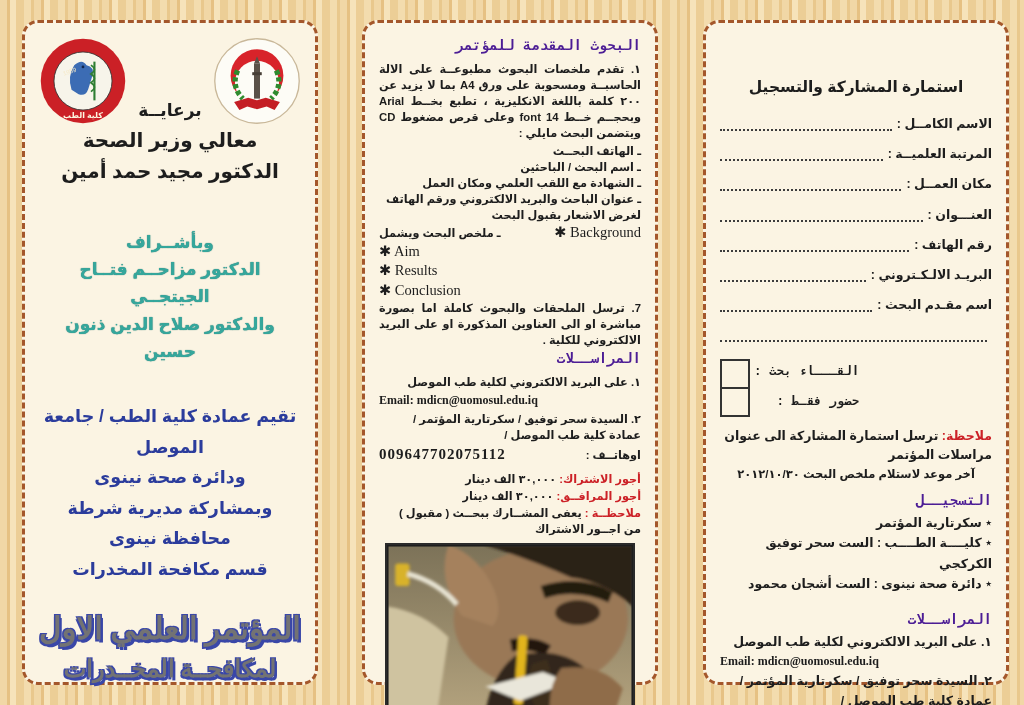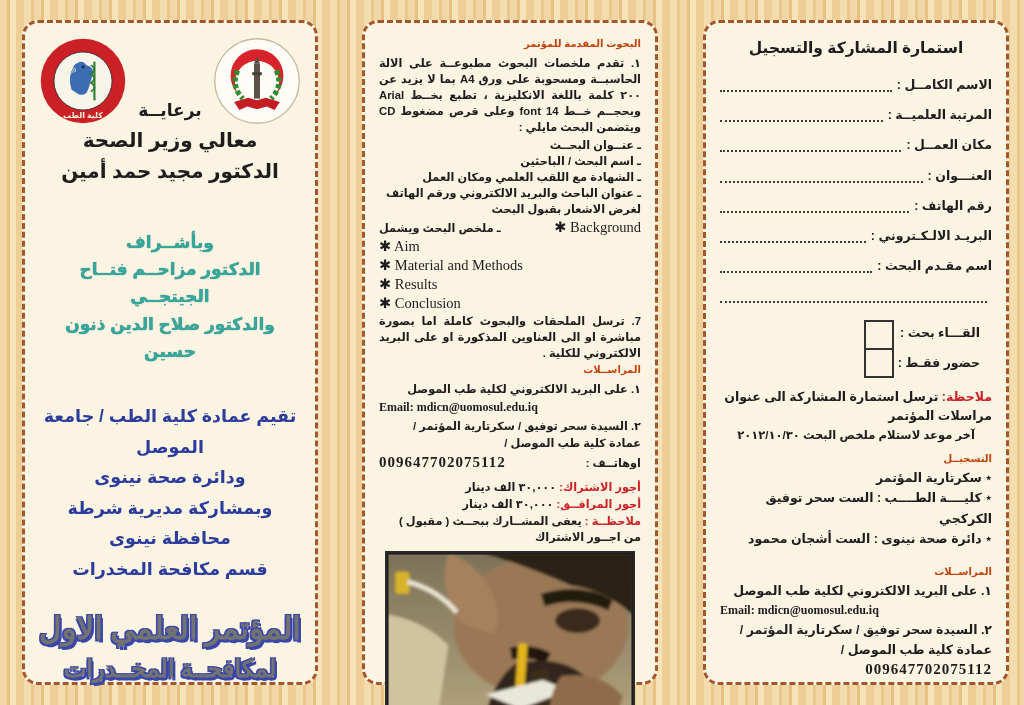--- a/index.html
+++ b/index.html
@@ -36,42 +36,42 @@
     color:#737373;font-weight:900;line-height:1.45;
     text-shadow:-1.5px -1.5px 0 #3a47a8,1.5px -1.5px 0 #3a47a8,
                 -1.5px 1.5px 0 #3a47a8,2.5px 2.5px 0 #3a47a8;
     font-family:Liberation Serif, serif;
   }
   .title-line.big{font-size:31px;}
   .title-line.mid{font-size:24px;}
 
   
   #panel-mid{font-size:11.3px;line-height:1.42;font-weight:bold;}
-  .red-head{color:#c2410c;font-weight:900;font-size:10px;margin:2px 0 4px;}
+  .red-head{color:#4c1d95;font-weight:900;font-size:14px;margin:2px 0 4px;font-family:Liberation Mono, monospace;}
   .para{text-align:justify;margin:0 0 2px;}
   .dash-item{margin:0;}
   .mix-row{display:flex;justify-content:space-between;align-items:baseline;}
   .eng-list{direction:ltr;text-align:left;font-family:"Liberation Serif","DejaVu Serif",serif;
     font-size:14.5px;font-weight:normal;line-height:1.32;}
   .email-line{direction:ltr;text-align:left;font-family:"Liberation Serif","DejaVu Serif",serif;
     font-size:12px;font-weight:bold;margin:2px 0;}
   .phone-row{display:flex;justify-content:space-between;align-items:baseline;margin:1px 0 6px;}
   .phone-num{direction:ltr;font-family:"Liberation Serif","DejaVu Serif",serif;
     font-size:15px;font-weight:bold;letter-spacing:1px;}
   .fee-line{margin:1px 0;}
   .red-inline{color:#cc2127;text-align:right;}
   .photo-frame{width:246px;margin:6px auto 0;border:2px solid #2a2a2a;line-height:0;background:#8d8166;}
 
   
   #panel-right{font-size:12.5px;font-weight:bold;padding-top:16px;}
-  .form-head{text-align:center;font-size:15.5px;font-weight:900;margin-bottom:20px;}
+  .form-head{text-align:center;font-size:15.5px;font-weight:900;margin-bottom:20px;margin-top:39px;}
   .field{display:flex;align-items:flex-end;gap:5px;margin-bottom:15px;}
   .field .lbl{white-space:nowrap;}
   .field .dots{flex:1;border-bottom:2px dotted #3c3c3c;height:1.05em;}
-  .chk-block{display:flex;justify-content:flex-start;gap:4px;margin:6px 12px 10px 0;}
+  .chk-block{display:flex;justify-content:flex-end;gap:4px;margin:6px 12px 10px 0;font-family:Liberation Mono, monospace;}
   .chk-labels div{height:30px;line-height:30px;}
   .chk-boxes{padding-top:2px;}
   .chk-box{width:26px;height:26px;border:2px solid #333;background:transparent;}
   .chk-box + .chk-box{margin-top:-2px;}
   .note-block{margin:2px 0 8px;line-height:1.55;}
   .note-deadline{font-size:11.5px;text-align:center;}
   .reg-item{line-height:1.65;}
   .corr-block .arab-line{line-height:1.6;}
 </style>
 </head>
@@ -122,30 +122,29 @@
     <div class="title-line big">المؤتمر العلمي الاول</div>
     <div class="title-line mid">لمكافحــة المخــدرات</div>
 
   </div>
 
 </div>
 
 <div class="panel" id="panel-mid">
   <div class="red-head">البحوث المقدمة للمؤتمر</div>
   <p class="para">١. تقدم ملخصات البحوث مطبوعــة على الالة الحاسبــة ومسحوبة على ورق A4 بما لا يزيد عن ٢٠٠ كلمة باللغة الانكليزية ، تطبع بخــط Arial وبحجــم خــط font 14 وعلى قرص مضغوط CD ويتضمن البحث مايلي :</p>
-  <div class="dash-item">ـ عنــوان البحــث</div>
+  <div class="dash-item">ـ الهاتف البحــث</div>
   <div class="dash-item">ـ اسم البحث / الباحثين</div>
   <div class="dash-item">ـ الشهادة مع اللقب العلمي ومكان العمل</div>
   <div class="dash-item">ـ عنوان الباحث والبريد الالكتروني ورقم الهاتف لغرض الاشعار بقبول البحث</div>
   <div class="mix-row">
     <div class="eng-list">✱ Background</div>
     <div class="dash-item">ـ ملخص البحث ويشمل</div>
   </div>
   <div class="eng-list">✱ Aim</div>
-  <div class="eng-list">✱ Material and Methods</div>
   <div class="eng-list">✱ Results</div>
   <div class="eng-list">✱ Conclusion</div>
   <p class="para">7. ترسل الملحقات والبحوث كاملة اما بصورة مباشرة او الى العناوين المذكورة او على البريد الالكتروني للكلية .</p>
 
   <div class="red-head">المراســلات</div>
   <div>١. على البريد الالكتروني لكلية طب الموصل</div>
   <div class="email-line">Email: mdicn@uomosul.edu.iq</div>
   <div>٢. السيدة سحر توفيق / سكرتارية المؤتمر / عمادة كلية طب الموصل /</div>
   <div class="phone-row">
     <span>اوهاتــف :</span>

